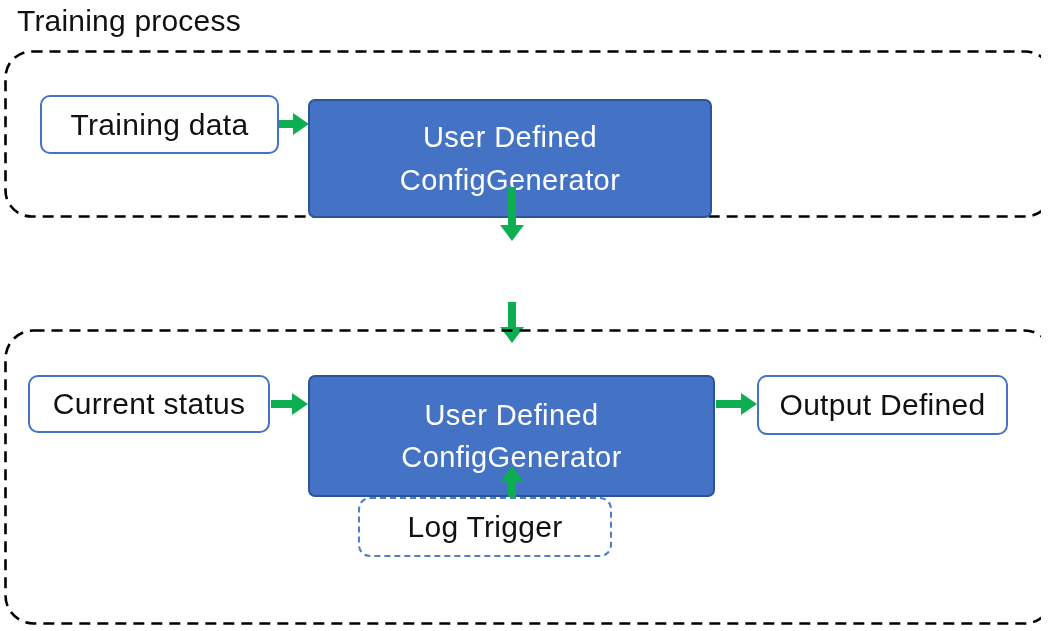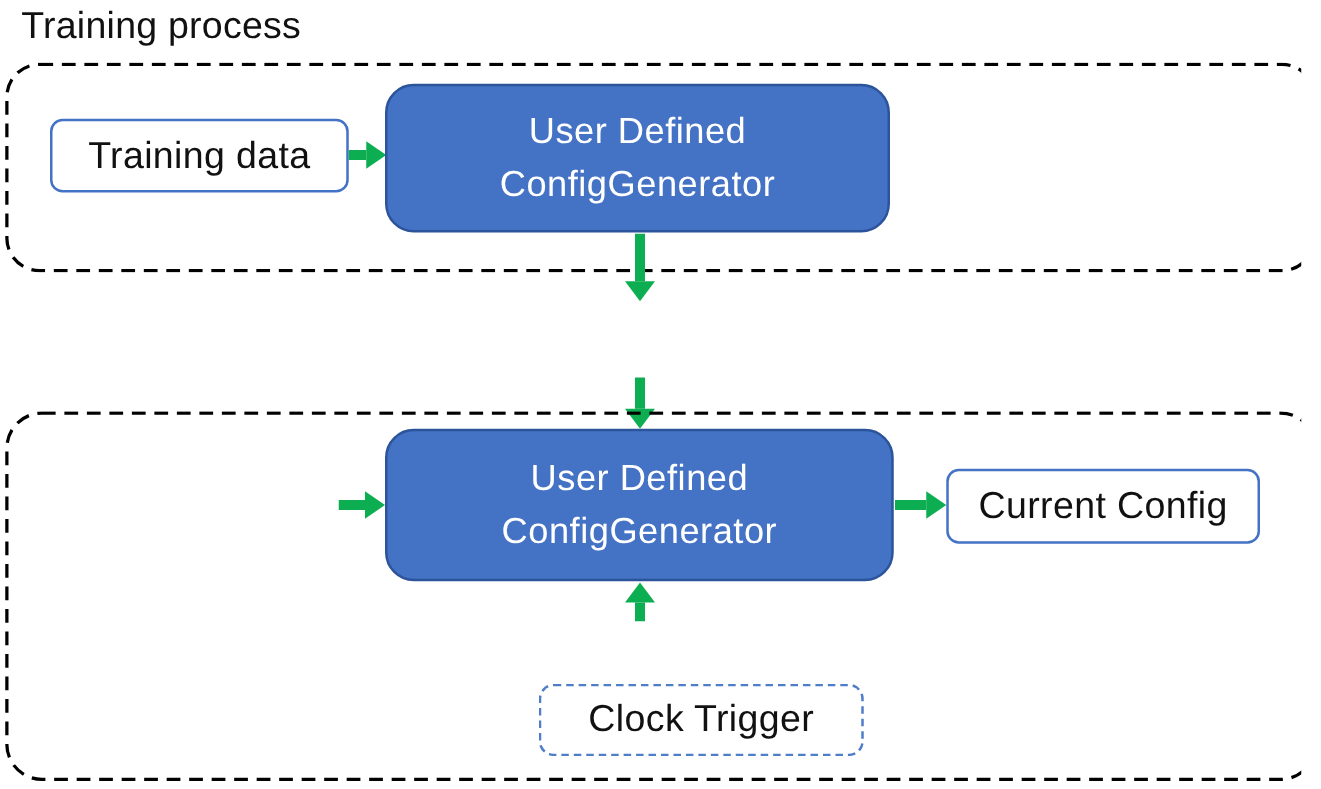--- a/index.html
+++ b/index.html
@@ -23,23 +23,24 @@
     text-align:center;box-sizing:border-box;
   }
   .white-node{
     background:#fff;border:2px solid var(--outline-blue,#4472C4);
     border-radius:10px;font-size:30px;color:var(--text-dark,#111);
     letter-spacing:0.3px;
   }
   .blue-node{
     background:var(--node-fill,#4472C4);
     border:2px solid var(--node-border,#2C549B);
-    border-radius:23px;color:var(--text-light,#fff);
+    border-radius:7px;color:var(--text-light,#fff);
     font-size:29px;flex-direction:column;line-height:1.45;
     letter-spacing:0.4px;
+    margin-top:32px;
   }
   .trigger-node{
     background:#fff;border:2px dashed var(--trigger-dash,#4F7DC8);
     border-radius:12px;font-size:30px;color:var(--text-dark,#111);
     letter-spacing:0.3px;
   }
   .arrow{position:absolute;display:flex;}
   .arrow i{display:block;}
   .arrow.right{flex-direction:row;align-items:center;height:22px;}
   .arrow.right .shaft{flex:1;height:8px;background:var(--arrow-green,#0DAE51);}
@@ -95,39 +96,40 @@
   <div class="arrow down" style="left:500px;top:302px;height:41px">
     <i class="shaft"></i>
     <i class="head"></i>
   </div>
 
 
   <svg class="dash-container" style="left:4px;top:329px" width="1050" height="296">
     <rect x="1.5" y="1.5" width="1047" height="293" rx="28"></rect>
   </svg>
 
+  <div class="node white-node" style="left:28px;top:375px;width:242px;height:58px">Current status</div>
 
   <div class="arrow right" style="left:271px;top:393px;width:37px">
     <i class="shaft"></i>
     <i class="head"></i>
   </div>
 
   <div class="node blue-node" style="left:308px;top:343px;width:407px;height:122px">
     <span>User Defined</span>
     <span>ConfigGenerator</span>
   </div>
 
   <div class="arrow right" style="left:716px;top:393px;width:41px">
     <i class="shaft"></i>
     <i class="head"></i>
   </div>
 
-  <div class="node white-node" style="left:757px;top:375px;width:251px;height:60px">Current Config</div>
+  <div class="node white-node" style="left:757px;top:375px;width:251px;height:60px">Output Defined</div>
 
   <div class="arrow up" style="left:500px;top:466px;height:31px">
     <i class="head"></i>
     <i class="shaft"></i>
   </div>
 
+  <div class="node trigger-node" style="left:358px;top:497px;width:254px;height:60px">Log Trigger</div>
 
-  <div class="node trigger-node" style="left:431px;top:547px;width:260px;height:58px">Clock Trigger</div>
 
 </div>
 
 </body></html>

